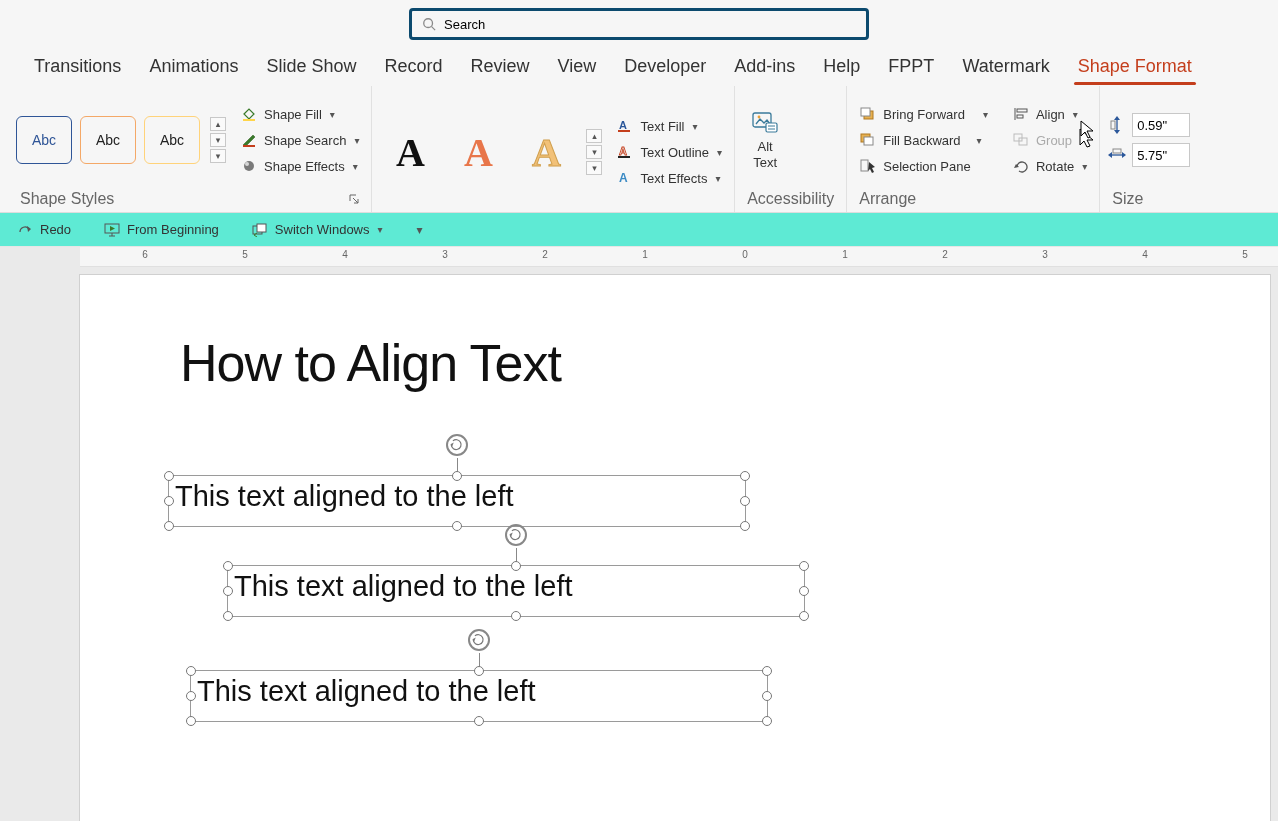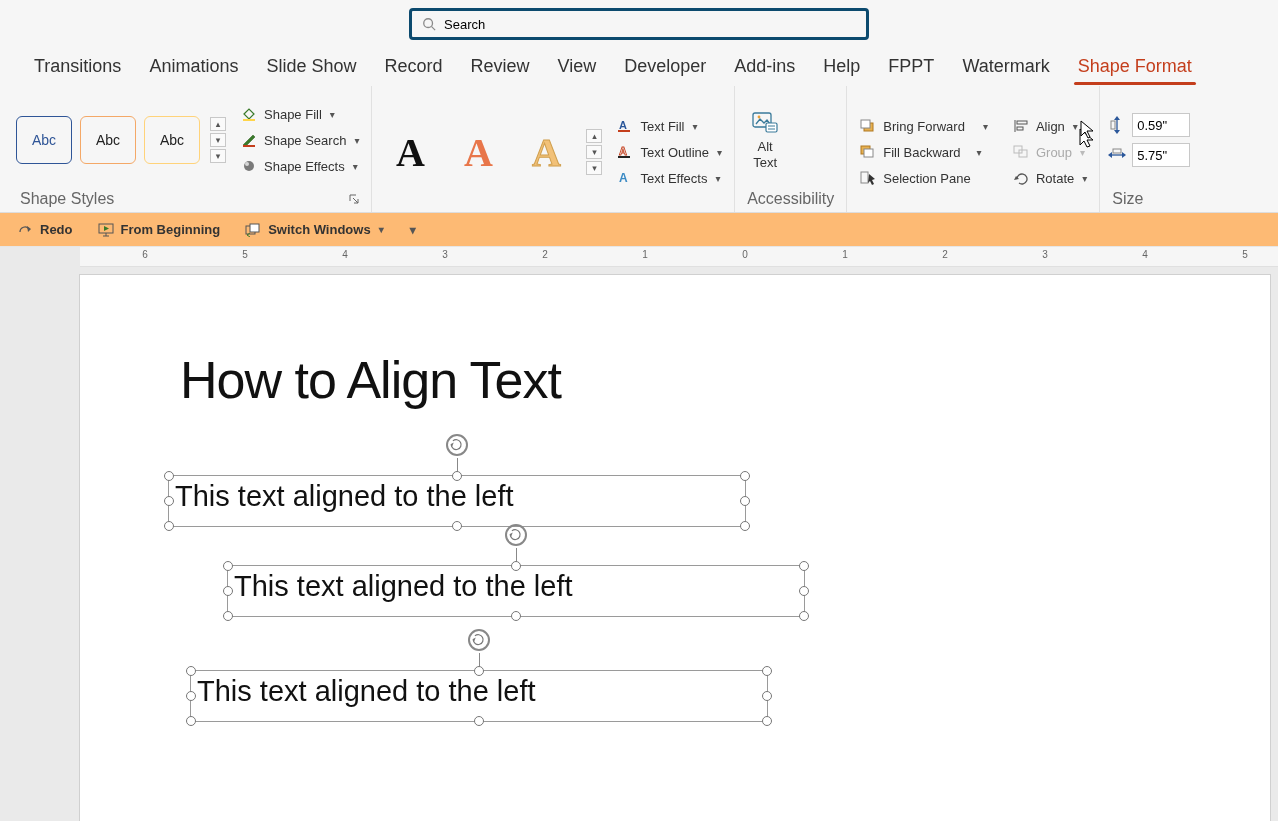--- a/index.html
+++ b/index.html
@@ -42,30 +42,30 @@
 
   .wa-thumb { width:60px; height:56px; display:flex; align-items:center; justify-content:center; font-family: Georgia, serif; font-size:40px; font-weight:bold; }
 
   .vbtn { display:flex; flex-direction:column; align-items:center; justify-content:center; gap:4px; padding:4px 8px; cursor:pointer; }
   .vbtn .lbl { font-size:13px; text-align:center; line-height:1.2; }
 
   .size-row { display:flex; align-items:center; gap:6px; }
   .size-input { width:58px; height:24px; border:1px solid #c8c8c8; background:#fff; padding:2px 4px; font-size:13px; }
 
   
-  .qat { height:34px; display:flex; align-items:center; gap:12px; padding-left:10px; background:#fdba74; border-bottom:1px solid #e6e6e6;font-weight:bold; }
+  .qat { height:34px; display:flex; align-items:center; gap:20px; padding-left:10px; background:#5eead4; border-bottom:1px solid #e6e6e6; }
   .qat .btn { padding:2px 6px; }
 
   
   .editor { position:relative; background:#eaeaea; height: calc(821px - 48px - 38px - 126px - 34px); }
   .ruler { height:20px; background:#f6f6f6; position:relative; margin-left:80px; border-bottom:1px solid #e0e0e0; overflow:hidden; }
   .ruler-inner { position:absolute; inset:0; }
   .ruler .num { position:absolute; top:2px; font-size:10px; color:#666; transform:translateX(-50%); }
   .slidewrap { position:absolute; left:80px; top:28px; background:#fff; width:1190px; height:560px; box-shadow:0 0 0 1px #d0d0d0; }
-  .slide-title { position:absolute; left:100px; top:75px; font-size:52px; font-weight:400; color:#111; letter-spacing:-1px; }
+  .slide-title { position:absolute; left:100px; top:58px; font-size:52px; font-weight:400; color:#111; letter-spacing:-1px; }
   .tb { position:absolute; border:1px solid #9a9a9a; background:#fff; }
   .tb .txt { font-size:29px; color:#111; padding:4px 6px; white-space:nowrap; }
   .handle { position:absolute; width:10px; height:10px; border:1px solid #777; background:#fff; border-radius:50%; }
   .rot { position:absolute; width:22px; height:22px; border:2px solid #888; border-radius:50%; left:50%; transform:translateX(-50%); top:-42px; }
   .rot::after { content:""; position:absolute; left:50%; top:22px; width:1px; height:18px; background:#888; }
   .rot svg { position:absolute; inset:0; }
 
   .cursor-img { position:absolute; pointer-events:none; }
 
 </style>
@@ -276,20 +276,21 @@
                 <svg width="16" height="14" viewBox="0 0 16 14">
                   <path d="M4 8 a5 5 0 1 1 2 4" fill="none" stroke="#555" stroke-width="1.3"></path>
                   <polygon points="3,5 6,8 1,9" fill="#555"></polygon>
                 </svg>
               </span>
             <span>Rotate</span>
               <span class="chev">▾</span>
           </div>
         </div>
       </div>
+      <div class="group-label">Arrange</div>
     </div>
 
     <div class="group" style="border-right:none;">
       <div class="group-body">
         <div class="stack">
           <div class="size-row">
             <span class="iconwrap">
                 <svg width="16" height="18" viewBox="0 0 16 18">
                   <line x1="8" y1="2" x2="8" y2="16" stroke="#2b579a" stroke-width="1.3"></line>
                   <polygon points="8,0 5,4 11,4" fill="#2b579a"></polygon>

